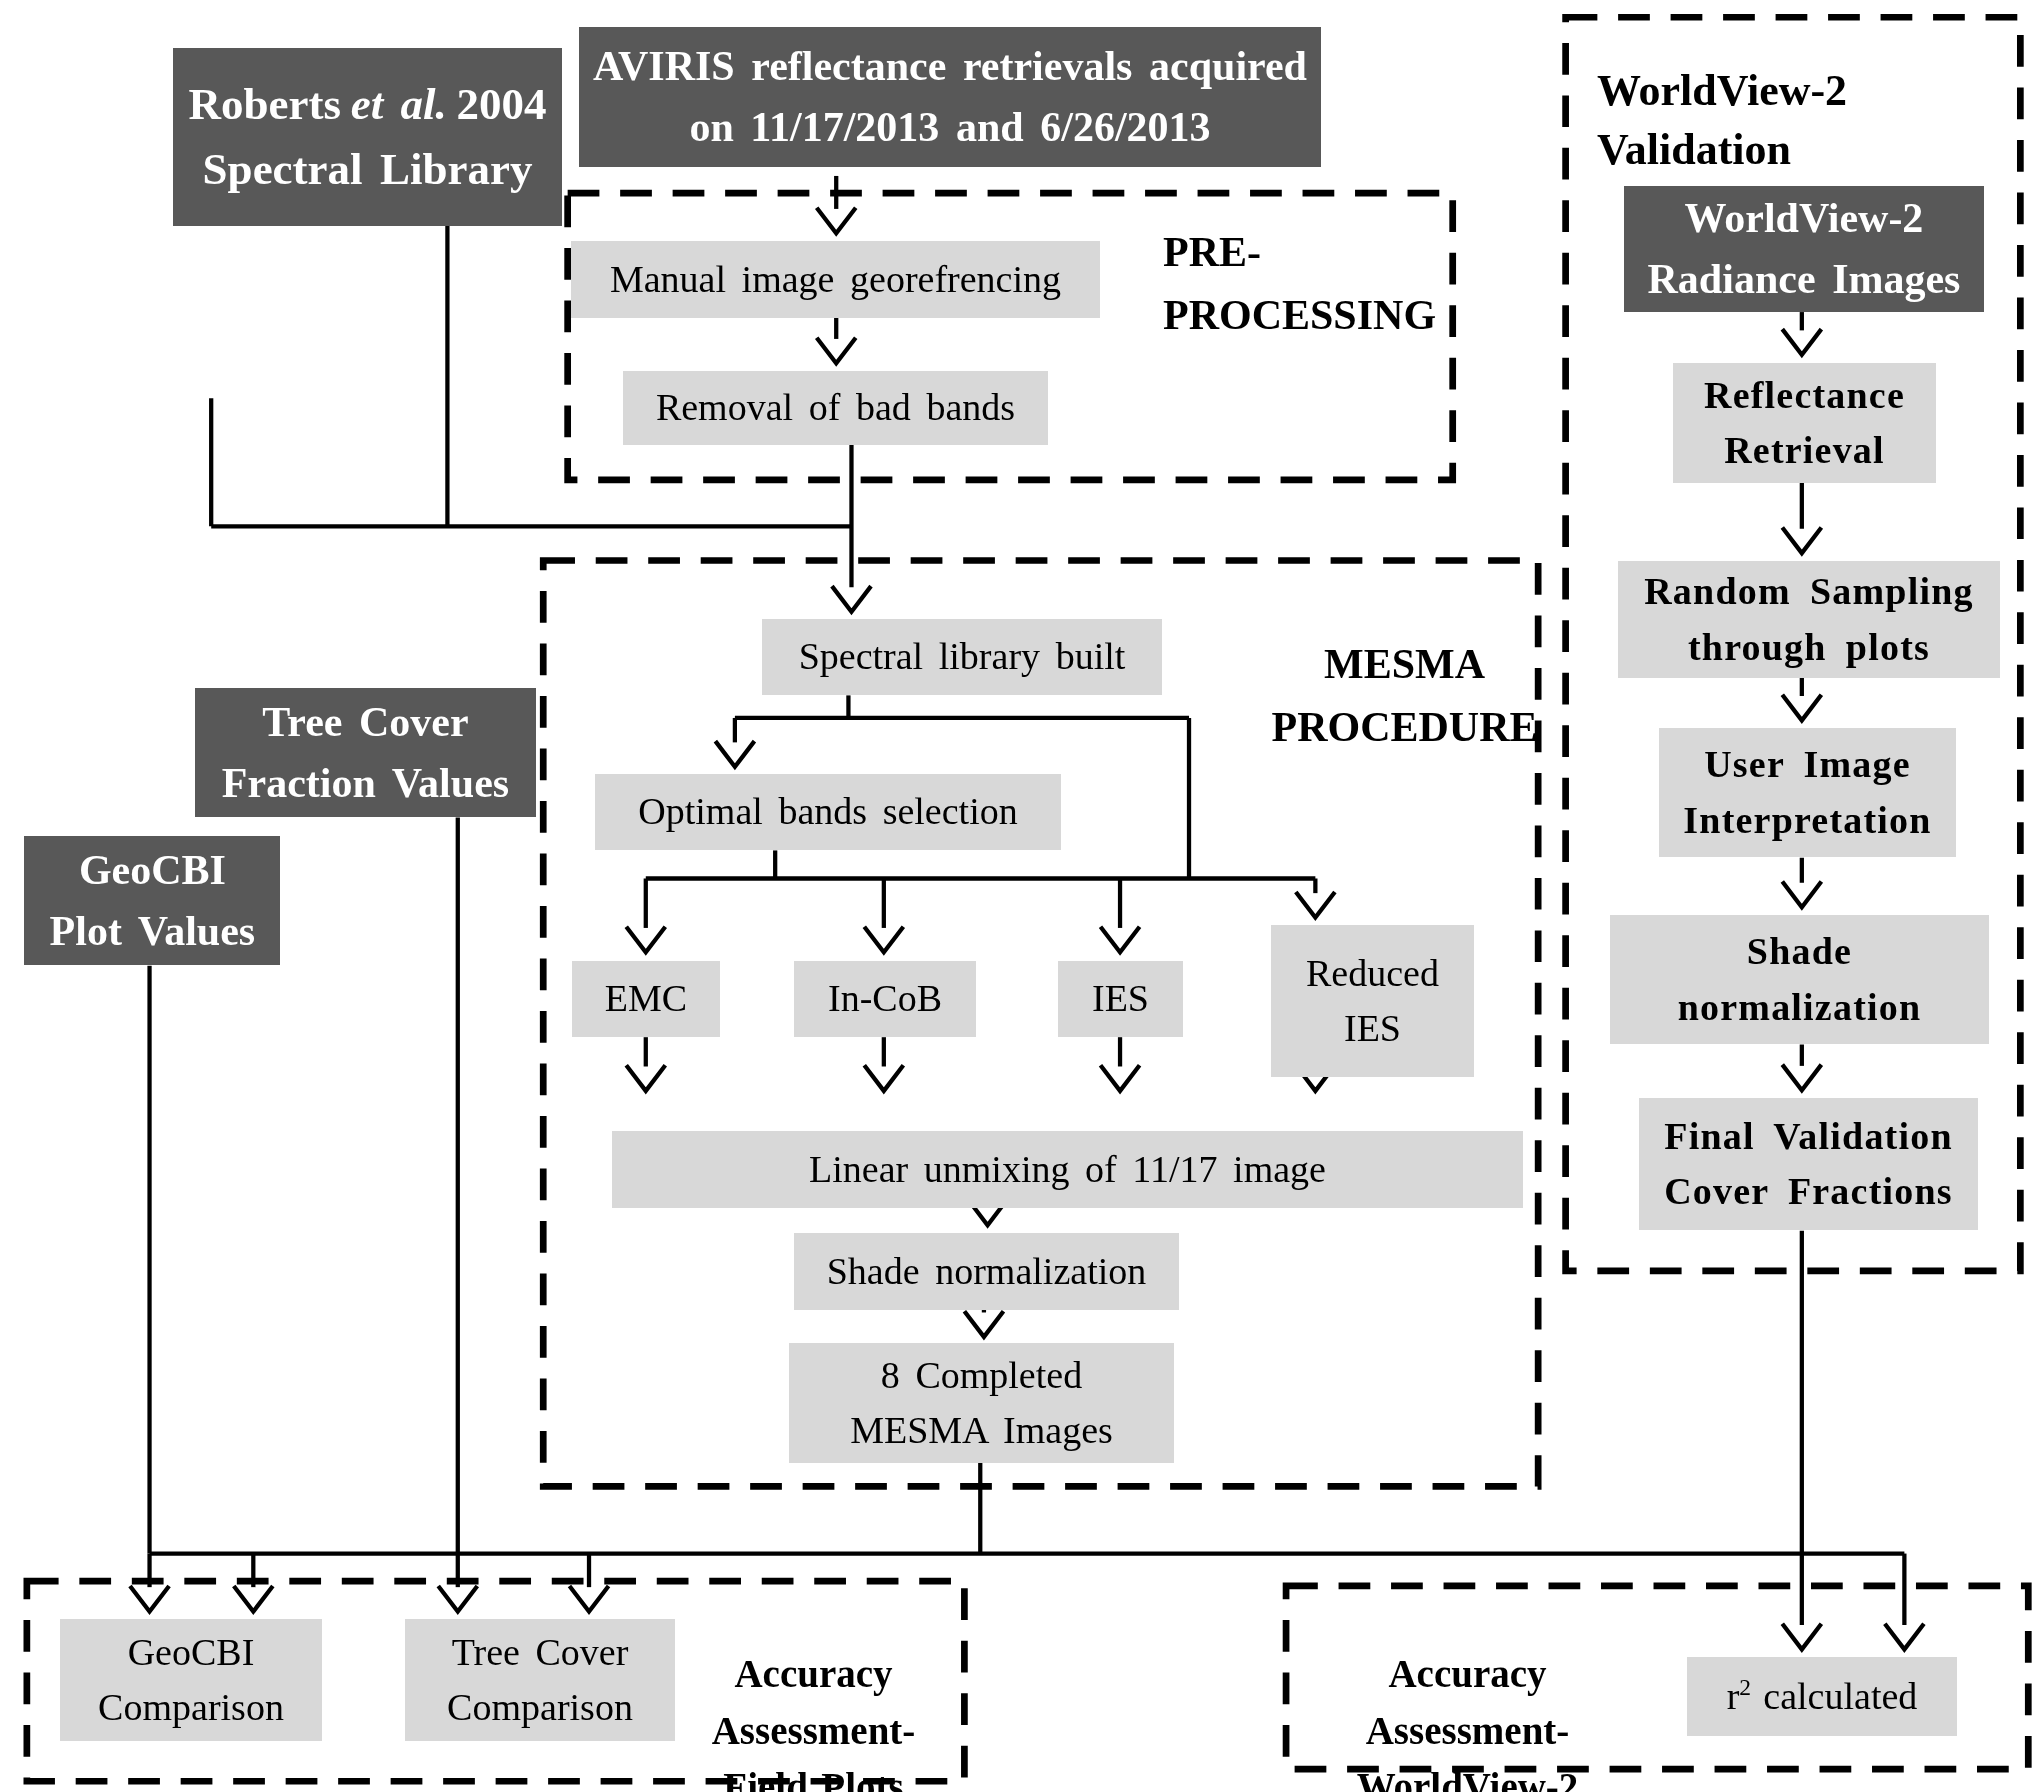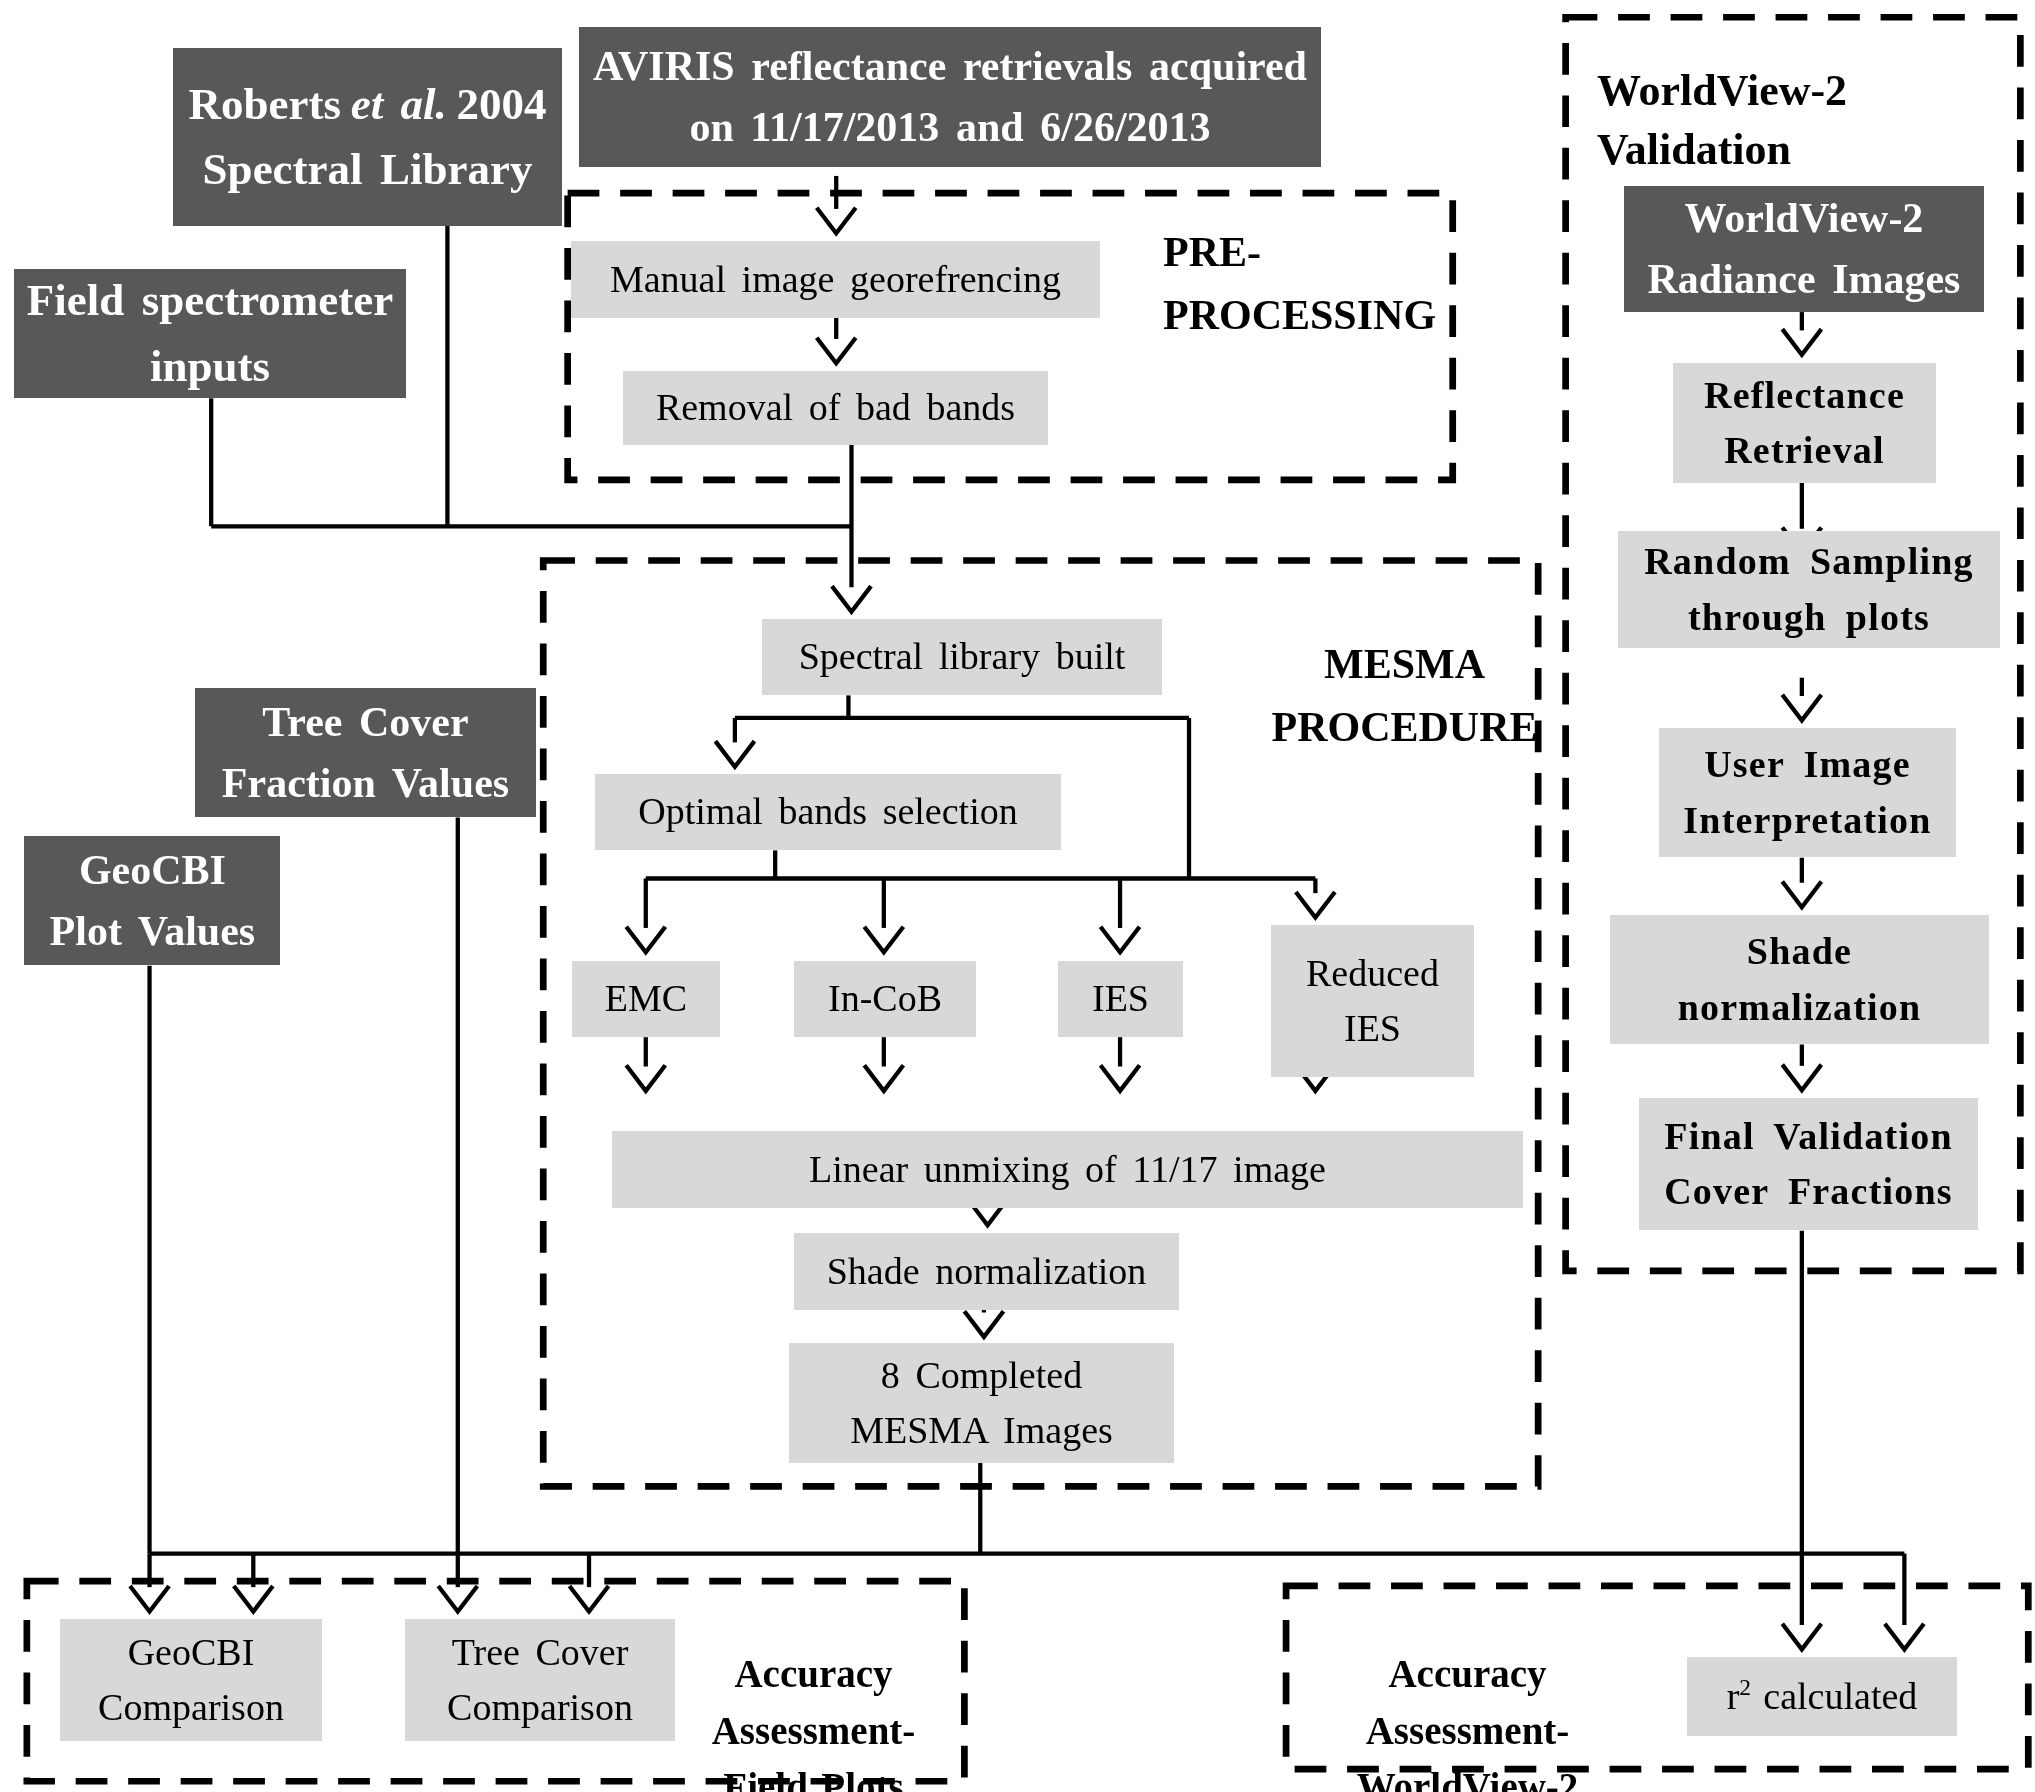--- a/index.html
+++ b/index.html
@@ -155,24 +155,20 @@
   <div class="box dark" style="left:173px;top:48px;width:389px;height:178px;font-size:45px;">
     <span class="bl"><span class="sp-after">Roberts</span><i class="sp-after">et al.</i><span>2004</span></span>
     <span class="bl">Spectral Library</span>
   </div>
 
   <div class="box dark" style="left:579px;top:27px;width:742px;height:140px;font-size:42px;">
     <span class="bl">AVIRIS reflectance retrievals acquired</span>
     <span class="bl">on 11/17/2013 and 6/26/2013</span>
   </div>
 
-  <div class="box dark" style="left:14px;top:269px;width:392px;height:129px;font-size:45px;">
-    <span class="bl">Field spectrometer</span>
-    <span class="bl">inputs</span>
-  </div>
 
   <div class="box dark" style="left:195px;top:688px;width:341px;height:129px;font-size:42px;">
     <span class="bl">Tree Cover</span>
     <span class="bl">Fraction Values</span>
   </div>
 
   <div class="box dark" style="left:24.4px;top:836px;width:256px;height:129px;font-size:42px;">
     <span class="bl">GeoCBI</span>
     <span class="bl">Plot Values</span>
   </div>
@@ -213,21 +209,21 @@
 
   <div class="label" style="left:1597px;top:61px;width:342px;font-size:44px;line-height:1.35;">
     <span class="bl">WorldView-2</span>
     <span class="bl">Validation</span>
   </div>
 
   <div class="box light wvstyle" style="left:1673px;top:363px;width:263px;height:120px;font-size:38px;">
     <span class="bl">Reflectance</span>
     <span class="bl">Retrieval</span>
   </div>
-  <div class="box light wvstyle" style="left:1618px;top:531px;width:382px;height:117px;font-size:38px;">
+  <div class="box light wvstyle" style="left:1618px;top:561px;width:382px;height:117px;font-size:38px;">
     <span class="bl">Random Sampling</span>
     <span class="bl">through plots</span>
   </div>
   <div class="box light wvstyle" style="left:1659px;top:728px;width:297px;height:129px;font-size:38px;">
     <span class="bl">User Image</span>
     <span class="bl">Interpretation</span>
   </div>
   <div class="box light wvstyle" style="left:1610px;top:915px;width:379px;height:129px;font-size:38px;">
     <span class="bl">Shade</span>
     <span class="bl">normalization</span>

